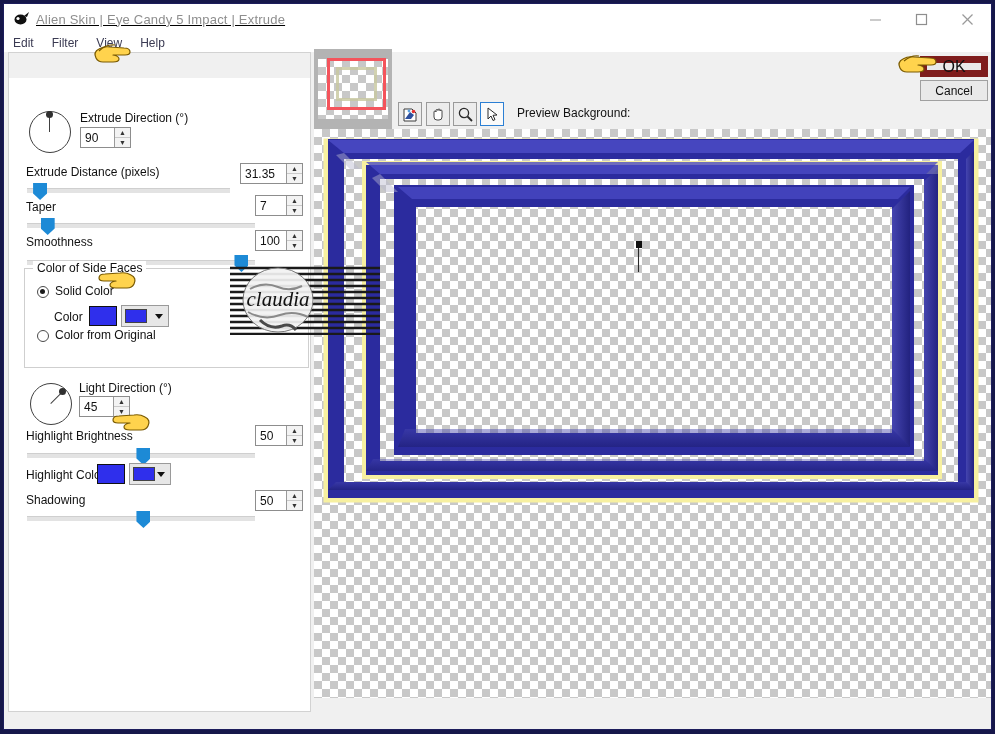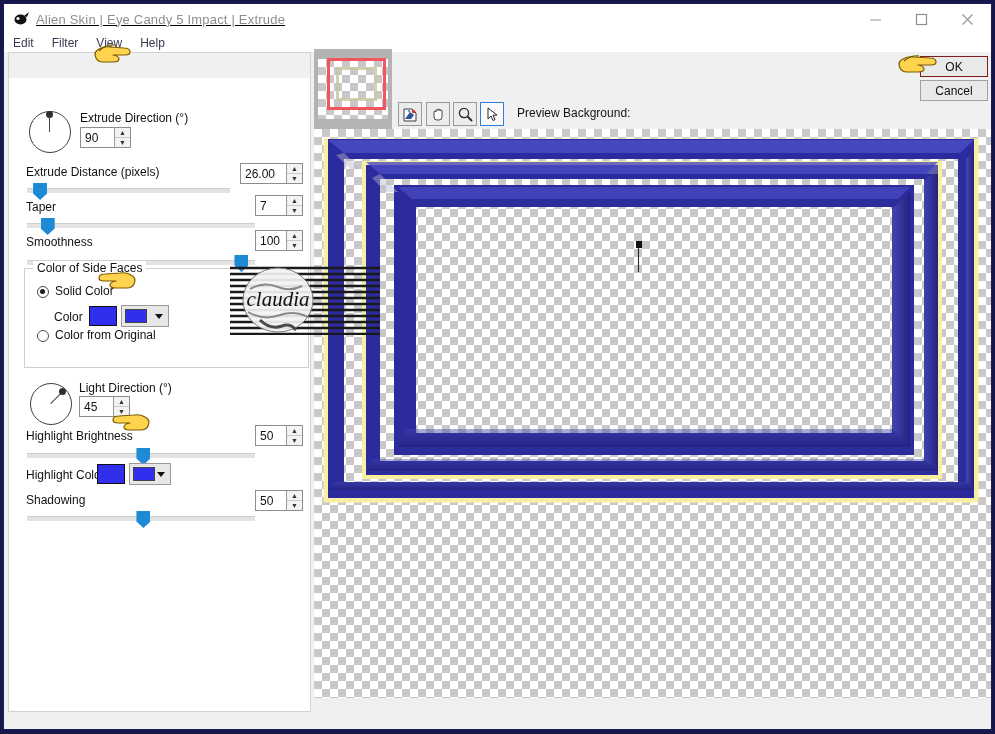--- a/index.html
+++ b/index.html
@@ -293,21 +293,21 @@
             <div>▼</div>
           </div>
       </div>
 
       <div class="ctl-label" style="left:17px;top:87px;">Extrude Distance (pixels)</div>
       <div class="sld" style="left:18px;top:106px;width:203px;">
         <div class="track"></div>
         <div class="thumb" style="left:3%;"></div>
       </div>
       <div class="spin" style="left:231px;top:85px;width:63px;">
-        <div class="val">26.00</div>
+        <div class="val">31.35</div>
         <div class="arrows">
             <div>▲</div>
             <div>▼</div>
           </div>
       </div>
 
       <div class="ctl-label" style="left:17px;top:122px;">Taper</div>
       <div class="sld" style="left:18px;top:141px;width:228px;">
         <div class="track"></div>
         <div class="thumb" style="left:6%;"></div>
@@ -492,22 +492,22 @@
         <svg width="9" height="32" viewBox="0 0 9 32">
           <rect x="2" y="0" width="6" height="7" fill="#101010"></rect>
           <line x1="4.5" y1="7" x2="4.5" y2="31" stroke="#2a2a2a" stroke-width="1.1"></line>
         </svg>
       </div>
     </div>
 
   </div>
 
   <div style="position:absolute;left:916px;top:52px;width:68px;height:21px;
-              background:#e9e9e9;border:1px solid #7f1d1d;box-sizing:border-box;
-              display:flex;align-items:center;justify-content:center;font-size:12px;color:#111;">OK</div>
+              background:#e9e9e9;border:7px solid #7f1d1d;box-sizing:border-box;
+              display:flex;align-items:center;justify-content:center;font-size:16px;color:#111;">OK</div>
   <div style="position:absolute;left:916px;top:76px;width:68px;height:21px;
               background:#e9e9e9;border:1px solid #a0a0a0;box-sizing:border-box;
               display:flex;align-items:center;justify-content:center;font-size:12px;color:#111;">Cancel</div>
 
 </div>
 
 <div id="watermark">
   <svg width="150" height="70" viewBox="0 0 150 70">
     <g>
       <rect x="0" y="0" width="150" height="70" fill="#ffffff" opacity="0.0"></rect>

